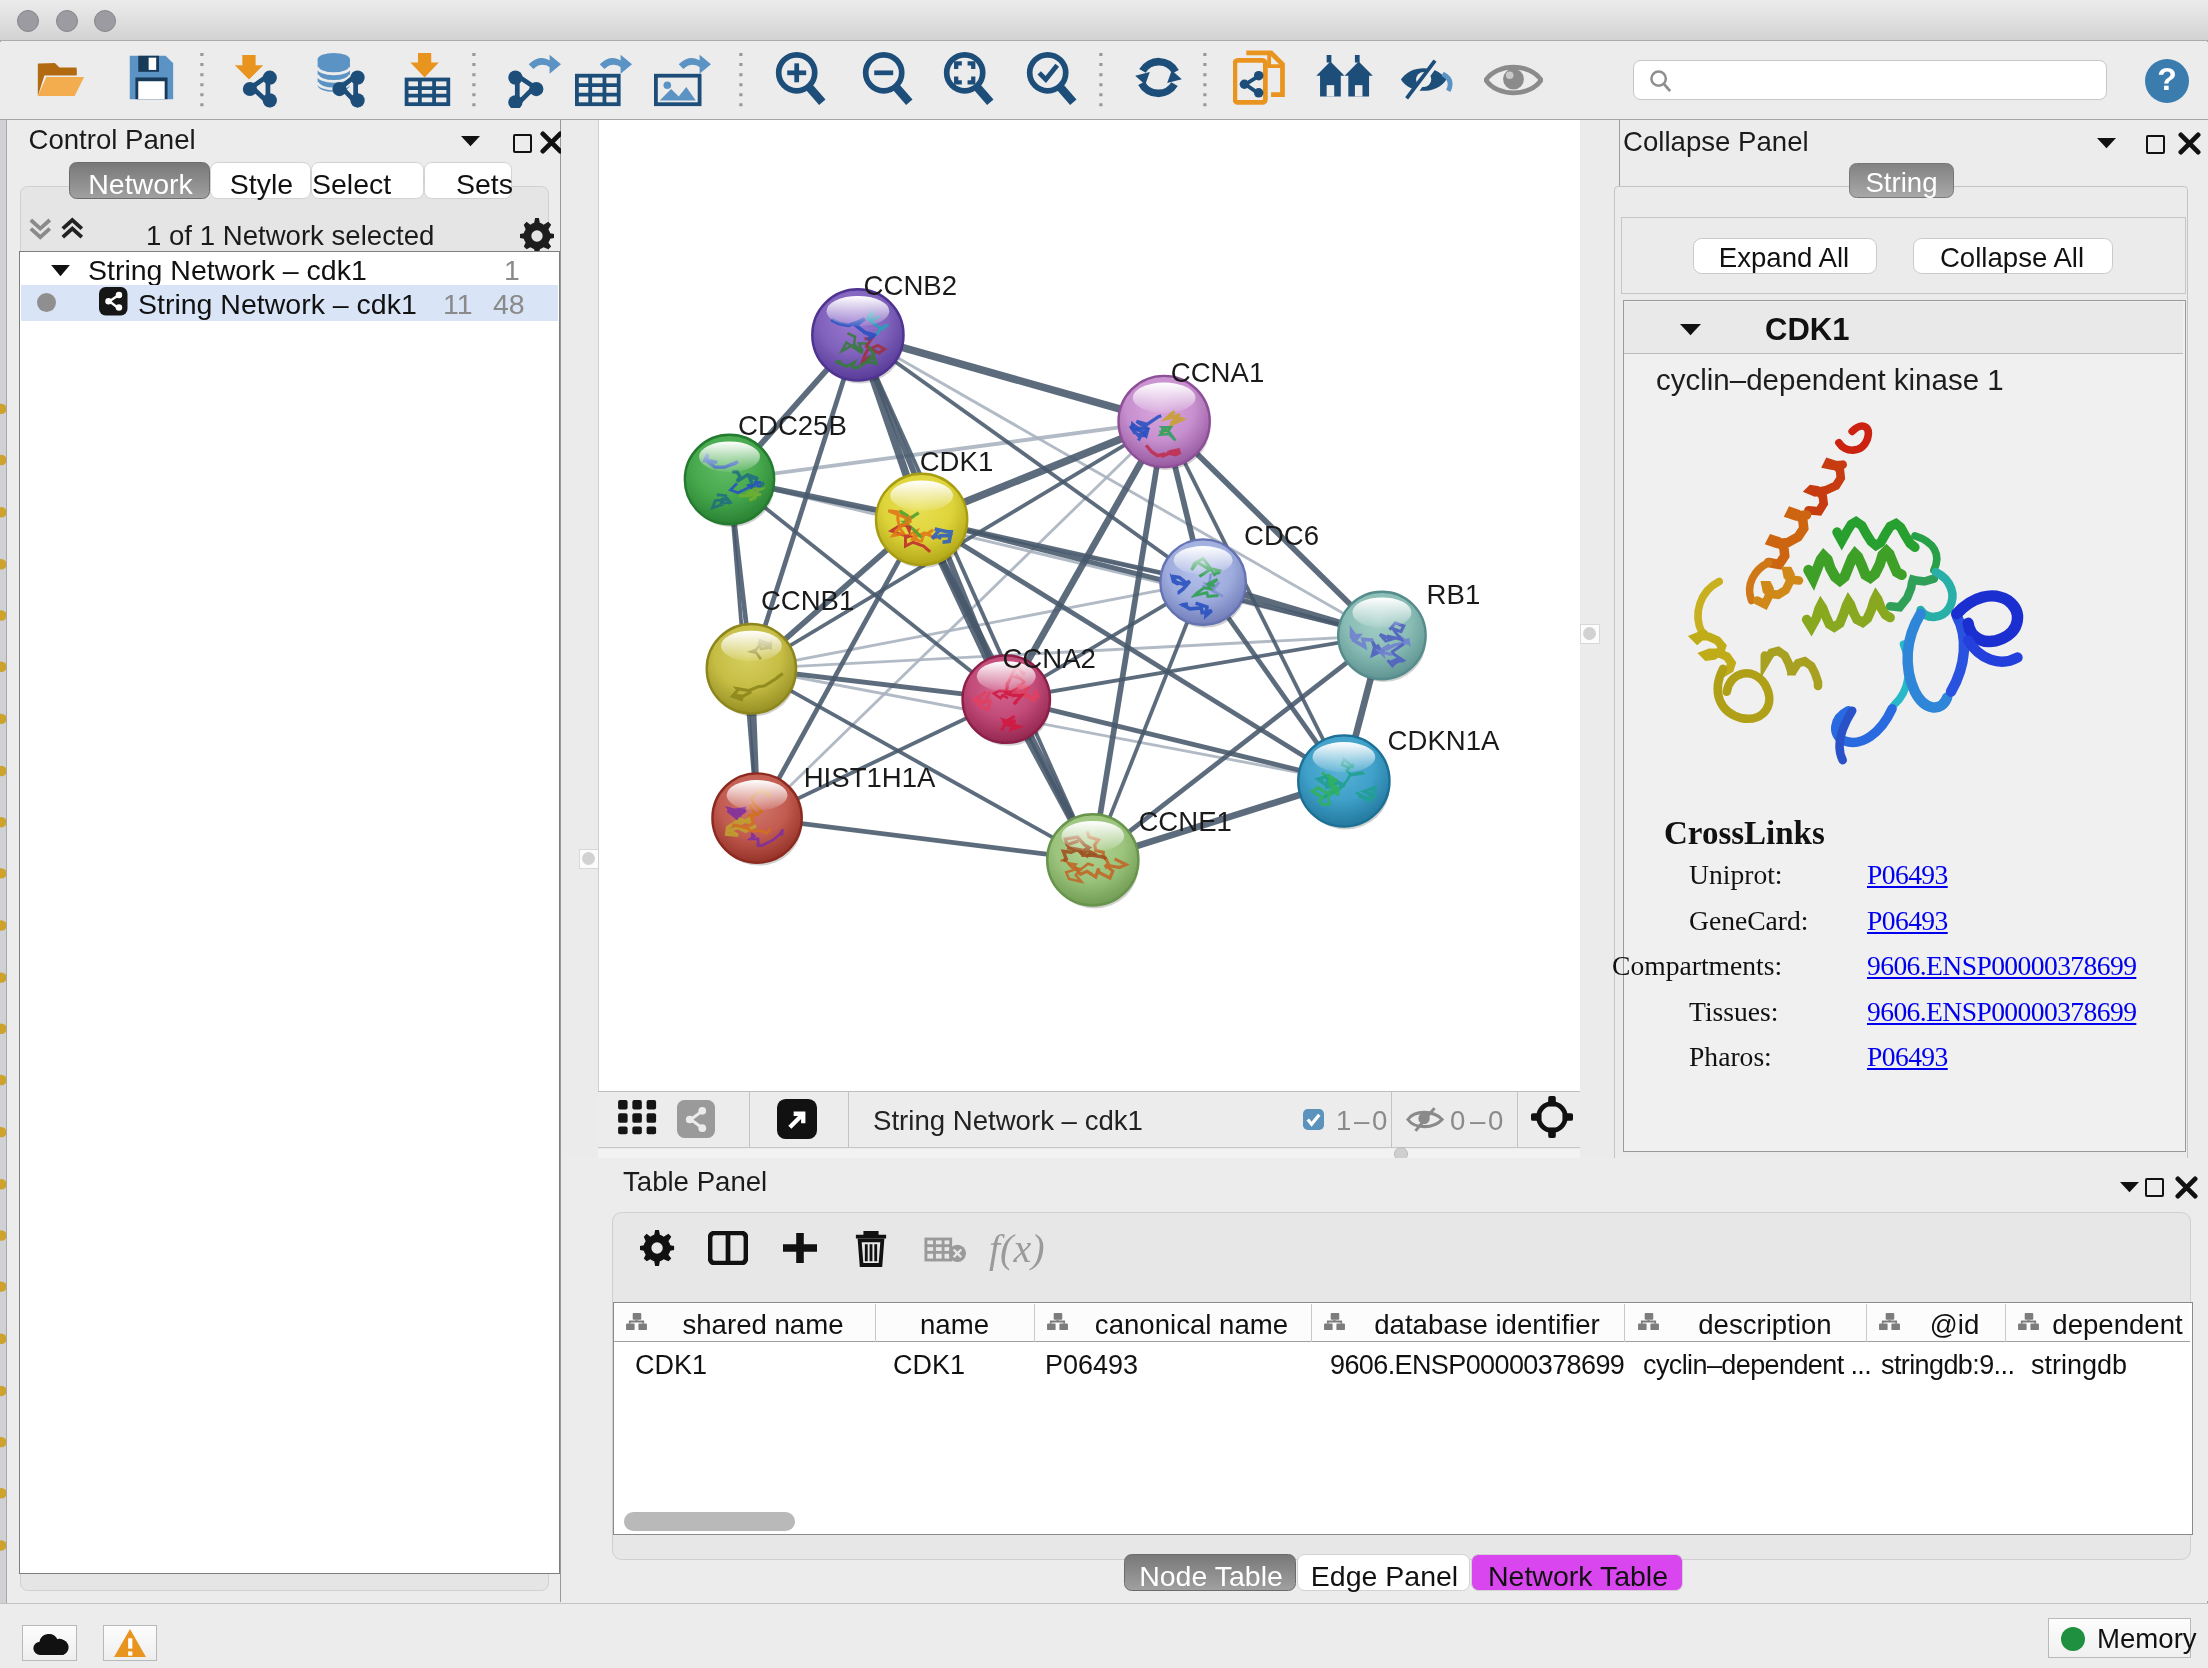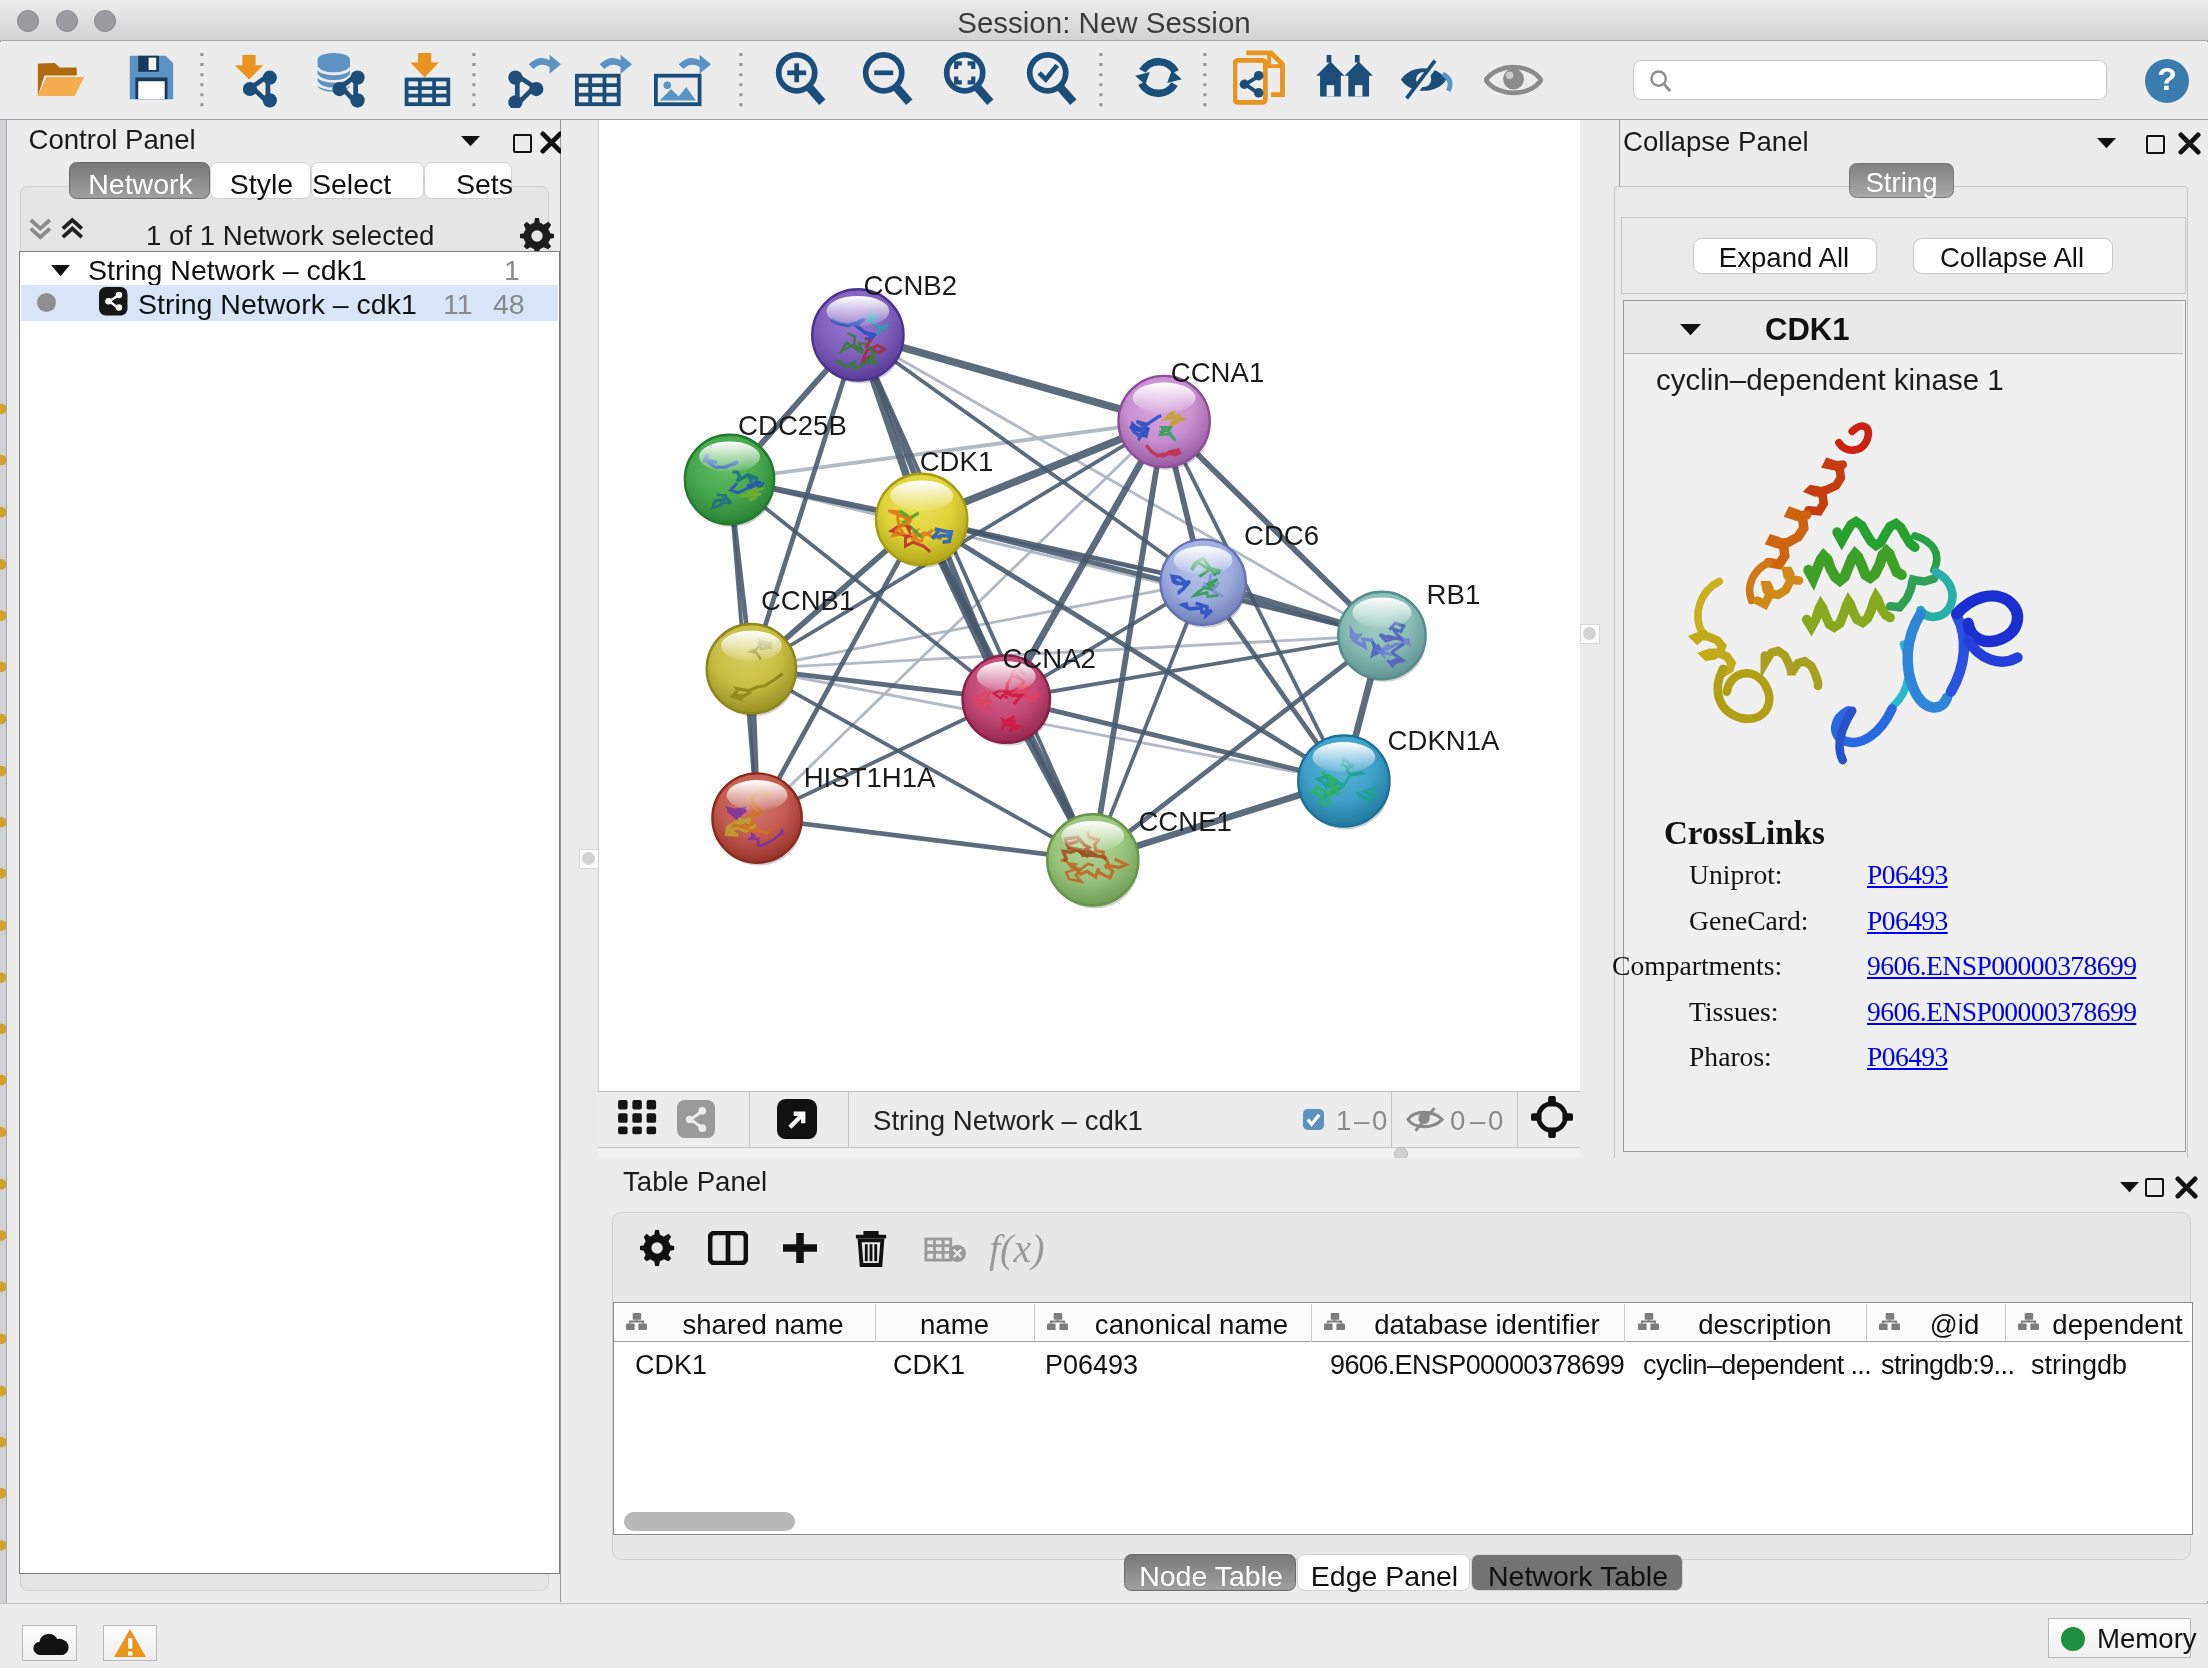--- a/index.html
+++ b/index.html
@@ -4,21 +4,20 @@
 html,body{width:2208px;height:1668px;overflow:hidden;background:#ececec;font-family:"Liberation Sans",sans-serif}
 .a{position:absolute}
 .txt{position:absolute;white-space:nowrap}
 </style></head><body>
 <div class="a" style="left:0;top:0;width:2208px;height:1668px;background:#ececec;outline:1px solid #9f9f9f;outline-offset:-1px">
 
 <div class="a" style="left:0;top:0;width:2208px;height:41px;background:linear-gradient(#ececec,#d2d2d2);border-bottom:1px solid #ababab"></div>
 <div class="a" style="left:17px;top:9.5px;width:22px;height:22px;border-radius:50%;background:#9b9ba1;border:1px solid #85858b"></div>
 <div class="a" style="left:56px;top:9.5px;width:22px;height:22px;border-radius:50%;background:#9b9ba1;border:1px solid #85858b"></div>
 <div class="a" style="left:94px;top:9.5px;width:22px;height:22px;border-radius:50%;background:#9b9ba1;border:1px solid #85858b"></div>
-<div class="txt" style="left:0px;top:5.7px;font-size:29.5px;color:#3c3c3c;width:2208px;text-align:center">Session: New Session</div>
 <div class="a" style="left:0;top:42px;width:2208px;height:78px;background:#ececec;border-bottom:1px solid #a5a5a5"></div>
 <svg class="a" style="left:35px;top:54px;" width="51" height="48" viewBox="0 0 54 50">
       <path d="M3 10 L20 10 L26 16 L44 16 L44 22 L10 22 Z" fill="#b26a10"></path>
       <path d="M3 10 L3 44 L10 22 L44 22 L44 14 L26 14 L21 9 Z" fill="#b26a10"></path>
       <path d="M3 44 L12 24 L52 24 L42 44 Z" fill="#f3ac4e"></path>
     </svg>
 <svg class="a" style="left:126px;top:52px;" width="50" height="50" viewBox="0 0 53 53">
       <path d="M4 4 L42 4 L50 12 L50 50 L4 50 Z" fill="#5b93c4"></path>
       <rect x="13" y="4" width="22" height="17" fill="#173a58"></rect>
       <rect x="24" y="6" width="8" height="13" fill="#fff"></rect>
@@ -707,21 +706,21 @@
 <div class="txt" style="left:1643px;top:1350px;font-size:27px;color:#111;letter-spacing:-0.6px">cyclin–dependent ...</div>
 <div class="txt" style="left:1881px;top:1350px;font-size:27px;color:#111;letter-spacing:-0.6px">stringdb:9...</div>
 <div class="txt" style="left:2031px;top:1350px;font-size:27px;color:#111;">stringdb</div>
 <div class="a" style="left:624px;top:1512px;width:171px;height:19px;border-radius:9.5px;background:#b9b9b9"></div>
 <div class="a" style="left:1124px;top:1554px;width:172px;height:37px;border-radius:7.6px;z-index:5;background:linear-gradient(#787878,#a0a0a0);color:#fff;border:1px solid #6b6b6b">
       <span style="position:absolute;left:0;top:4.8px;width:172px;text-align:center;font-size:28.5px">Node Table</span>
     </div>
 <div class="a" style="left:1297px;top:1554px;width:173px;height:37px;border-radius:7.6px;z-index:5;background:#fff;color:#111;border:1px solid #d2d2d2">
       <span style="position:absolute;left:0;top:4.8px;width:173px;text-align:center;font-size:28.5px">Edge Panel</span>
     </div>
-<div class="a" style="left:1471px;top:1554px;width:212px;height:37px;border-radius:7.6px;z-index:5;background:#737373;color:#111;border:1px solid #d2d2d2">
+<div class="a" style="left:1471px;top:1554px;width:212px;height:37px;border-radius:7.6px;z-index:5;background:#d946ef;color:#111;border:1px solid #d2d2d2">
       <span style="position:absolute;left:0;top:4.8px;width:212px;text-align:center;font-size:28.5px">Network Table</span>
     </div>
 <div class="a" style="left:0;top:1603px;width:2208px;height:66px;background:#ececec;border-top:1px solid #c3c3c3"></div>
 <div class="a" style="left:22px;top:1625px;width:55px;height:36px;background:linear-gradient(#fdfdfd,#eee);border:1.9px solid #b9b9b9"></div>
 <svg class="a" style="left:31px;top:1632px;" width="38" height="25" viewBox="0 0 40 26">
       <path d="M10 24 A7 7 0 0 1 9 10 A10 10 0 0 1 28 8 A6 6 0 0 1 34 24 Z" fill="#111"></path>
       <circle cx="30" cy="12" r="5" fill="#111"></circle>
     </svg>
 <div class="a" style="left:103px;top:1625px;width:54px;height:36px;background:linear-gradient(#fdfdfd,#eee);border:1.9px solid #b9b9b9"></div>
 <svg class="a" style="left:113px;top:1628px;" width="34" height="30" viewBox="0 0 36 32">

